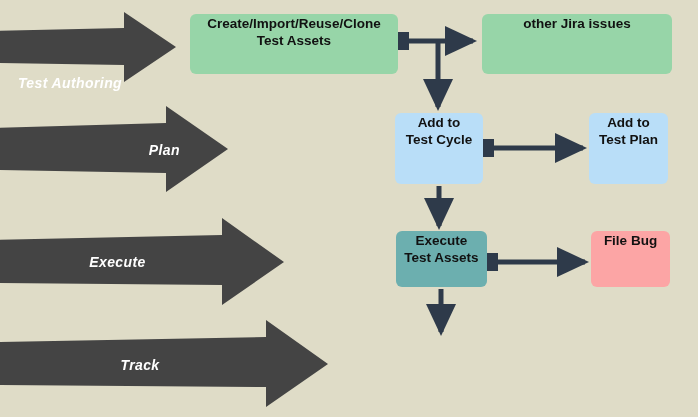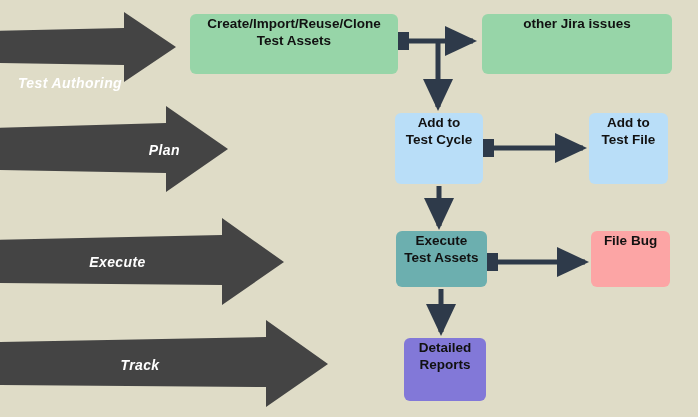--- a/index.html
+++ b/index.html
@@ -129,37 +129,31 @@
   <div class="node" style="left:395px; top:113px; width:88px; height:71px; background:#b9def8;">
     <div>
       <span>Add to</span>
       <span>Test Cycle</span>
     </div>
   </div>
 
   <div class="node" style="left:589px; top:113px; width:79px; height:71px; background:#b9def8;">
     <div>
       <span>Add to</span>
-      <span>Test File</span>
+      <span>Test Plan</span>
     </div>
   </div>
 
   <div class="node" style="left:396px; top:231px; width:91px; height:56px; background:#6cafaf;">
     <div>
       <span>Execute</span>
       <span>Test Assets</span>
     </div>
   </div>
 
   <div class="node" style="left:591px; top:231px; width:79px; height:56px; background:#fca5a5;">
     <div>
       <span>File Bug</span>
     </div>
   </div>
 
-  <div class="node" style="left:404px; top:338px; width:82px; height:63px; background:#8278d8;">
-    <div>
-      <span>Detailed</span>
-      <span>Reports</span>
-    </div>
-  </div>
 
 </div>
 
 </body></html>

